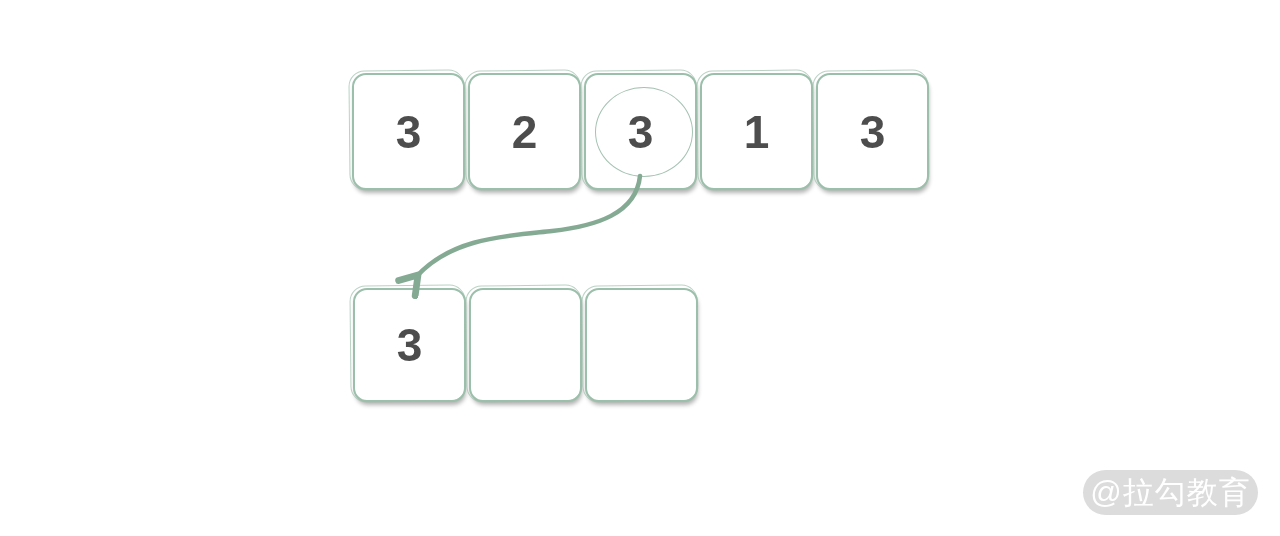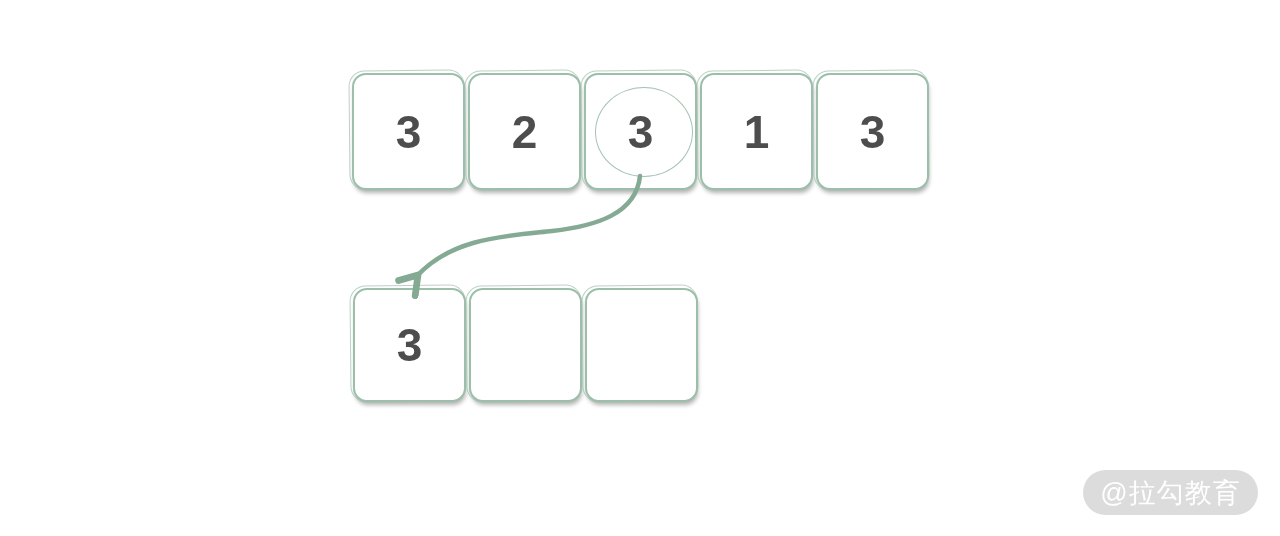--- a/index.html
+++ b/index.html
@@ -77,21 +77,21 @@
   .watermark{
     position:absolute;
     left:1083px; top:470px;
     width:175px; height:45px;
     border-radius:23px;
     background:var(--watermark-bg);
     color:var(--watermark-text);
     display:flex;
     align-items:center;
     justify-content:center;
-    font-size:27px;
+    font-size:31px;
     letter-spacing:1px;
     user-select:none;
   }
 </style>
 </head>
 <body>
 
 <div class="canvas">
 
   <div class="row row-top">

